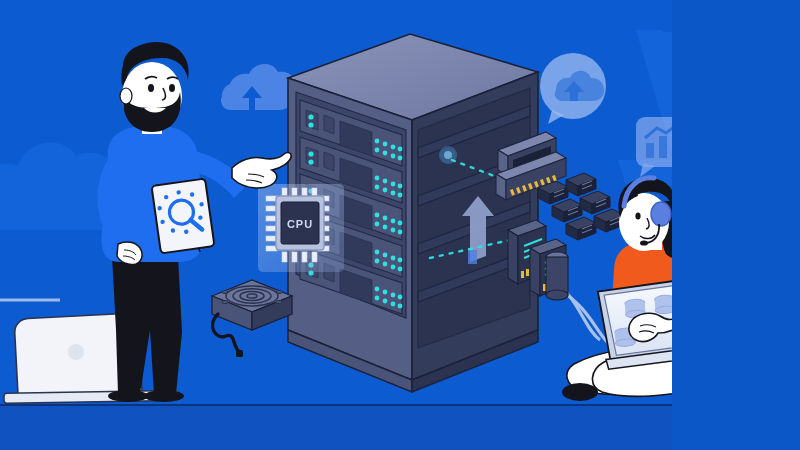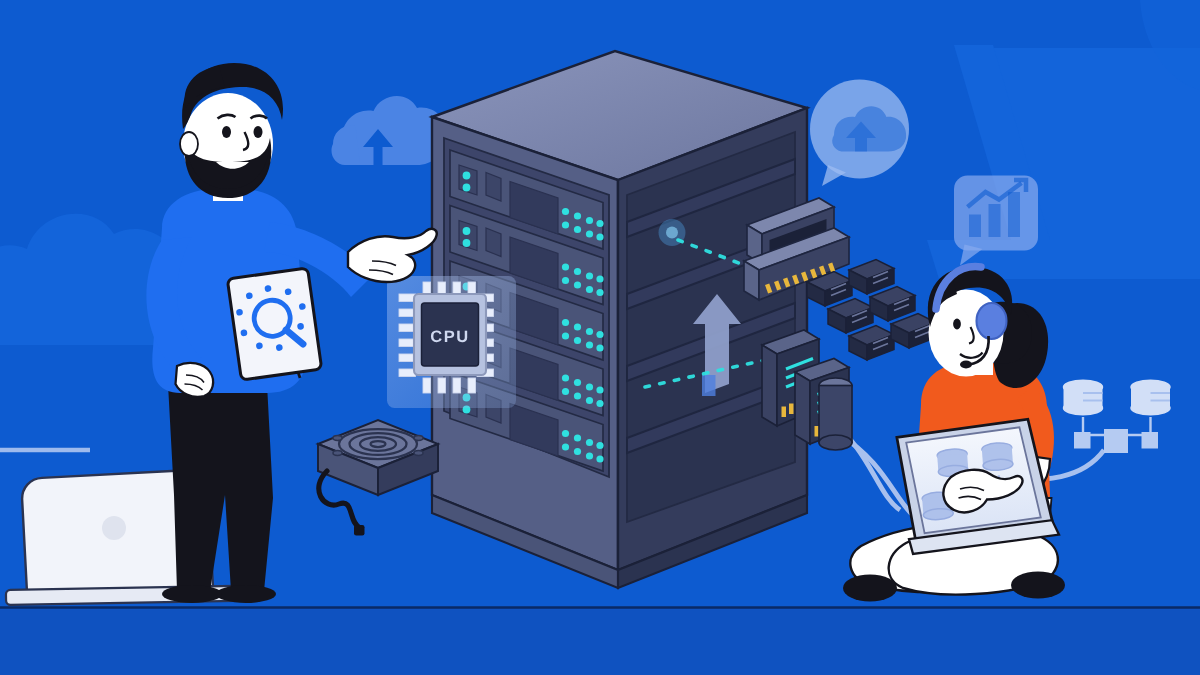--- a/index.html
+++ b/index.html
@@ -1,20 +1,20 @@
 <!DOCTYPE html>
 <html><head>
 <meta charset="utf-8">
 <title>Data Center Illustration</title>
 <style>
   html,body{margin:0;padding:0;background:#0b57c7;}
   body{font-family:"Liberation Sans", sans-serif;}
   #stage{
     position:relative;
-    width:800px;height:450px;
+    width:672px;height:450px;
     overflow:hidden;
     background:#0d5bd0;
   }
   #stage svg{display:block;width:800px;height:450px;}
   .cpu-label{
     font-family:"Liberation Sans", sans-serif;
     font-size:11px;
     font-weight:bold;
     fill:#cfd8ef;
     letter-spacing:1px;

